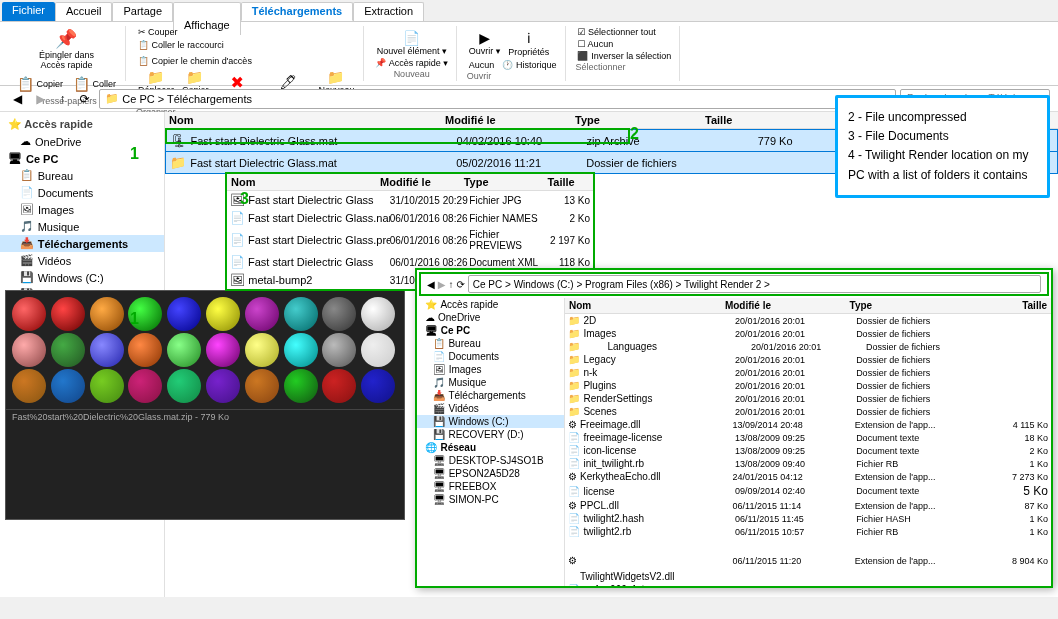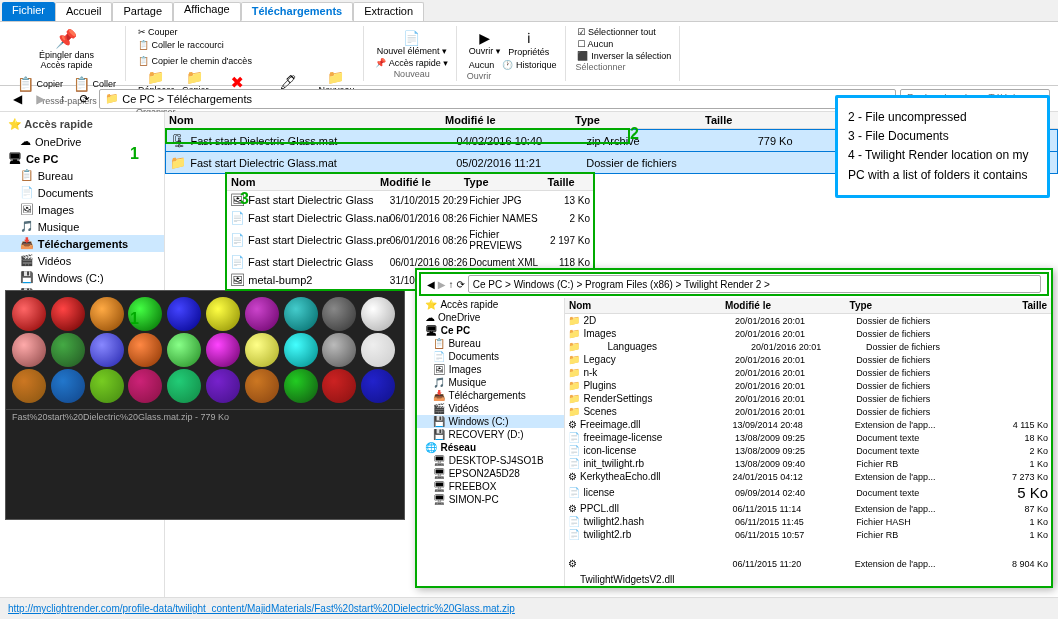--- a/index.html
+++ b/index.html
@@ -13,21 +13,21 @@
   <div style="background:#f0f0f0; display:flex; height:22px; border-bottom:1px solid #ccc; padding-top:2px;">
     <div style="padding:2px 10px; font-size:11px; cursor:pointer; background:#0078d7; color:white; border-radius:2px 2px 0 0; margin-left:2px;">
       <span>Fichier</span>
     </div>
     <div style="padding:2px 10px; font-size:11px; cursor:pointer; background:white; border:1px solid #ccc; border-bottom:none; border-radius:2px 2px 0 0;">
       <span>Accueil</span>
     </div>
     <div style="padding:2px 10px; font-size:11px; cursor:pointer; background:white; border:1px solid #ccc; border-bottom:none; border-radius:2px 2px 0 0;">
       <span>Partage</span>
     </div>
-    <div style="padding:0 10px; font-size:11px; cursor:pointer; background:white; border:1px solid #ccc; border-bottom:none; border-radius:2px 2px 0 0;">
+    <div style="padding:16px 10px; font-size:11px; cursor:pointer; background:white; border:1px solid #ccc; border-bottom:none; border-radius:2px 2px 0 0;">
       <span>Affichage</span>
     </div>
     <div style="padding:2px 10px; font-size:11px; cursor:pointer; background:white; border:1px solid #ccc; border-bottom:1px solid white; border-radius:2px 2px 0 0; color:#0078d7; font-weight:bold;">
       <span>Téléchargements</span>
     </div>
     <div style="padding:2px 10px; font-size:11px; cursor:pointer; background:white; border:1px solid #ccc; border-bottom:none; border-radius:2px 2px 0 0;">
       <span>Extraction</span>
     </div>
   </div>
 
@@ -247,23 +247,20 @@
           <span style="font-size:12px; margin:0 3px;">🖼</span>
           <span style="width:196px; overflow:hidden; white-space:nowrap;">metal-bump2</span>
           <span style="width:110px; font-size:10px;">31/10/2015 20:27</span>
           <span style="width:110px; font-size:10px;">Fichier JPG</span>
           <span style="width:60px; font-size:10px; text-align:right; padding-right:3px;">57 Ko</span>
         </div>
       </div>
     </div>
   </div>
 
-  <div style="background:#f0f0f0; border-top:1px solid #ddd; padding:2px 8px; font-size:10px; color:#0078d7; height:22px; display:flex; align-items:center; text-decoration:underline; cursor:pointer; position:absolute; bottom:0; left:0; right:0; z-index:10;">
-    <span>http://myclightrender.com/profile-data/twilight_content/MajidMaterials/Fast%20start%20Dielectric%20Glass.mat.zip</span>
-  </div>
 
   <div style="position:absolute; left:130px; top:145px; color:#00aa00; font-size:16px; font-weight:bold; z-index:30;">1</div>
   <div style="position:absolute; left:130px; top:310px; color:#00aa00; font-size:16px; font-weight:bold; z-index:30;">1</div>
   <div style="position:absolute; left:630px; top:125px; color:#00aa00; font-size:16px; font-weight:bold; z-index:30;">2</div>
   <div style="position:absolute; left:240px; top:190px; color:#00aa00; font-size:16px; font-weight:bold; z-index:30;">3</div>
   <div style="position:absolute; left:550px; top:302px; color:#00aa00; font-size:16px; font-weight:bold; z-index:30;">4</div>
 
   <div style="position:absolute; left:165px; top:128px; width:465px; height:16px; border:2px solid #00aa00; z-index:25; pointer-events:none;"></div>
 
   <div style="position:absolute; left:415px; top:268px; width:638px; height:320px; background:white; border:2px solid #00aa00; box-shadow:2px 2px 8px rgba(0,0,0,0.3); z-index:40; overflow:hidden;">
@@ -396,21 +393,21 @@
             <span style="flex:1.5;">KerkytheaEcho.dll</span>
             <span style="flex:1.2; font-size:9px;">24/01/2015 04:12</span>
             <span style="flex:1.2; font-size:9px;">Extension de l'app...</span>
             <span style="flex:0.7; font-size:9px; text-align:right; padding-right:3px;">7 273 Ko</span>
           </div>
         <div style="display:flex; align-items:center; padding:1px 0; font-size:10px;">
             <span style="margin:0 3px;">📄</span>
             <span style="flex:1.5;">license</span>
             <span style="flex:1.2; font-size:9px;">09/09/2014 02:40</span>
             <span style="flex:1.2; font-size:9px;">Document texte</span>
-            <span style="flex:0.7; font-size:15px; text-align:right; padding-right:3px;">5 Ko</span>
+            <span style="flex:0.7; font-size:12px; text-align:right; padding-right:3px;">5 Ko</span>
           </div>
         <div style="display:flex; align-items:center; padding:1px 0; font-size:10px;">
             <span style="margin:0 3px;">⚙</span>
             <span style="flex:1.5;">PPCL.dll</span>
             <span style="flex:1.2; font-size:9px;">06/11/2015 11:14</span>
             <span style="flex:1.2; font-size:9px;">Extension de l'app...</span>
             <span style="flex:0.7; font-size:9px; text-align:right; padding-right:3px;">87 Ko</span>
           </div>
         <div style="display:flex; align-items:center; padding:1px 0; font-size:10px;">
             <span style="margin:0 3px;">📄</span>

